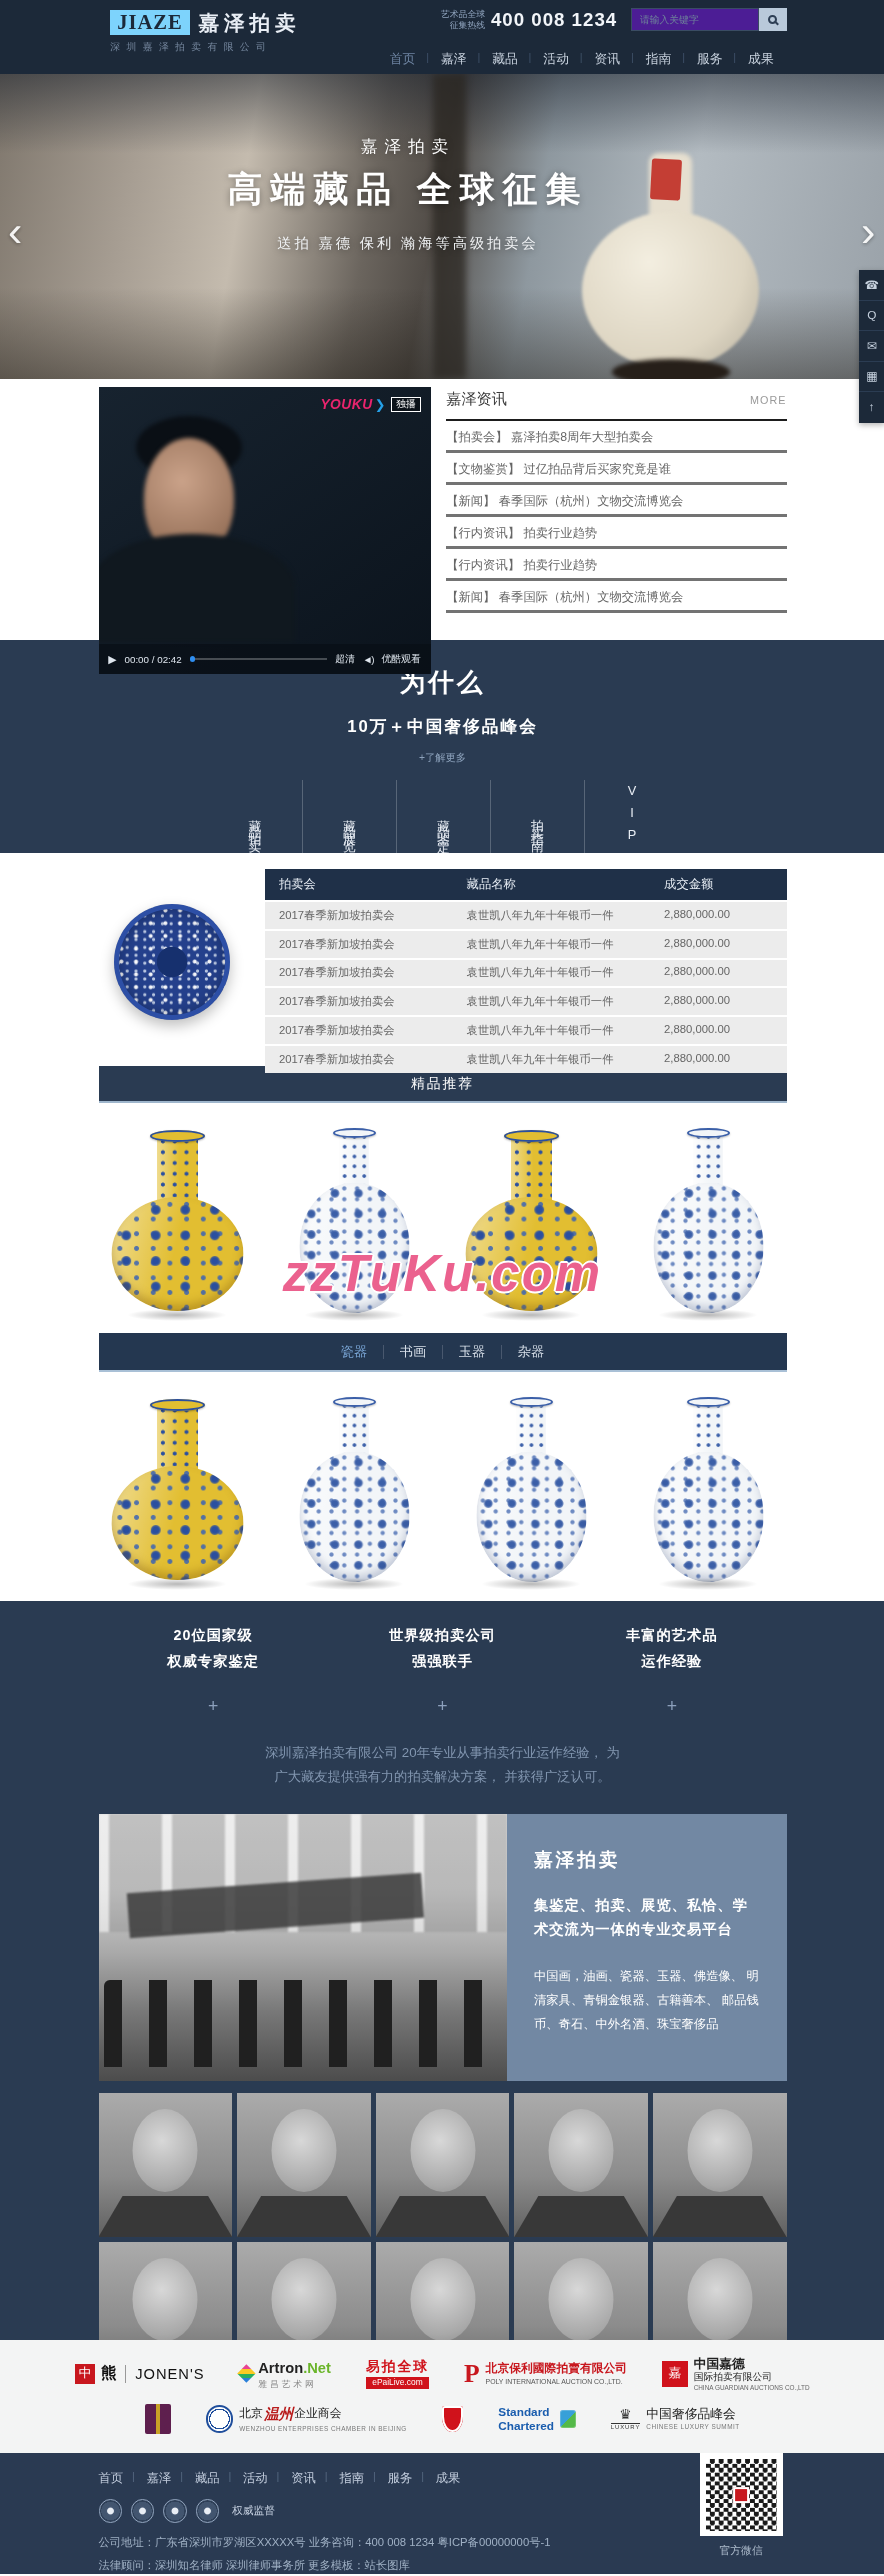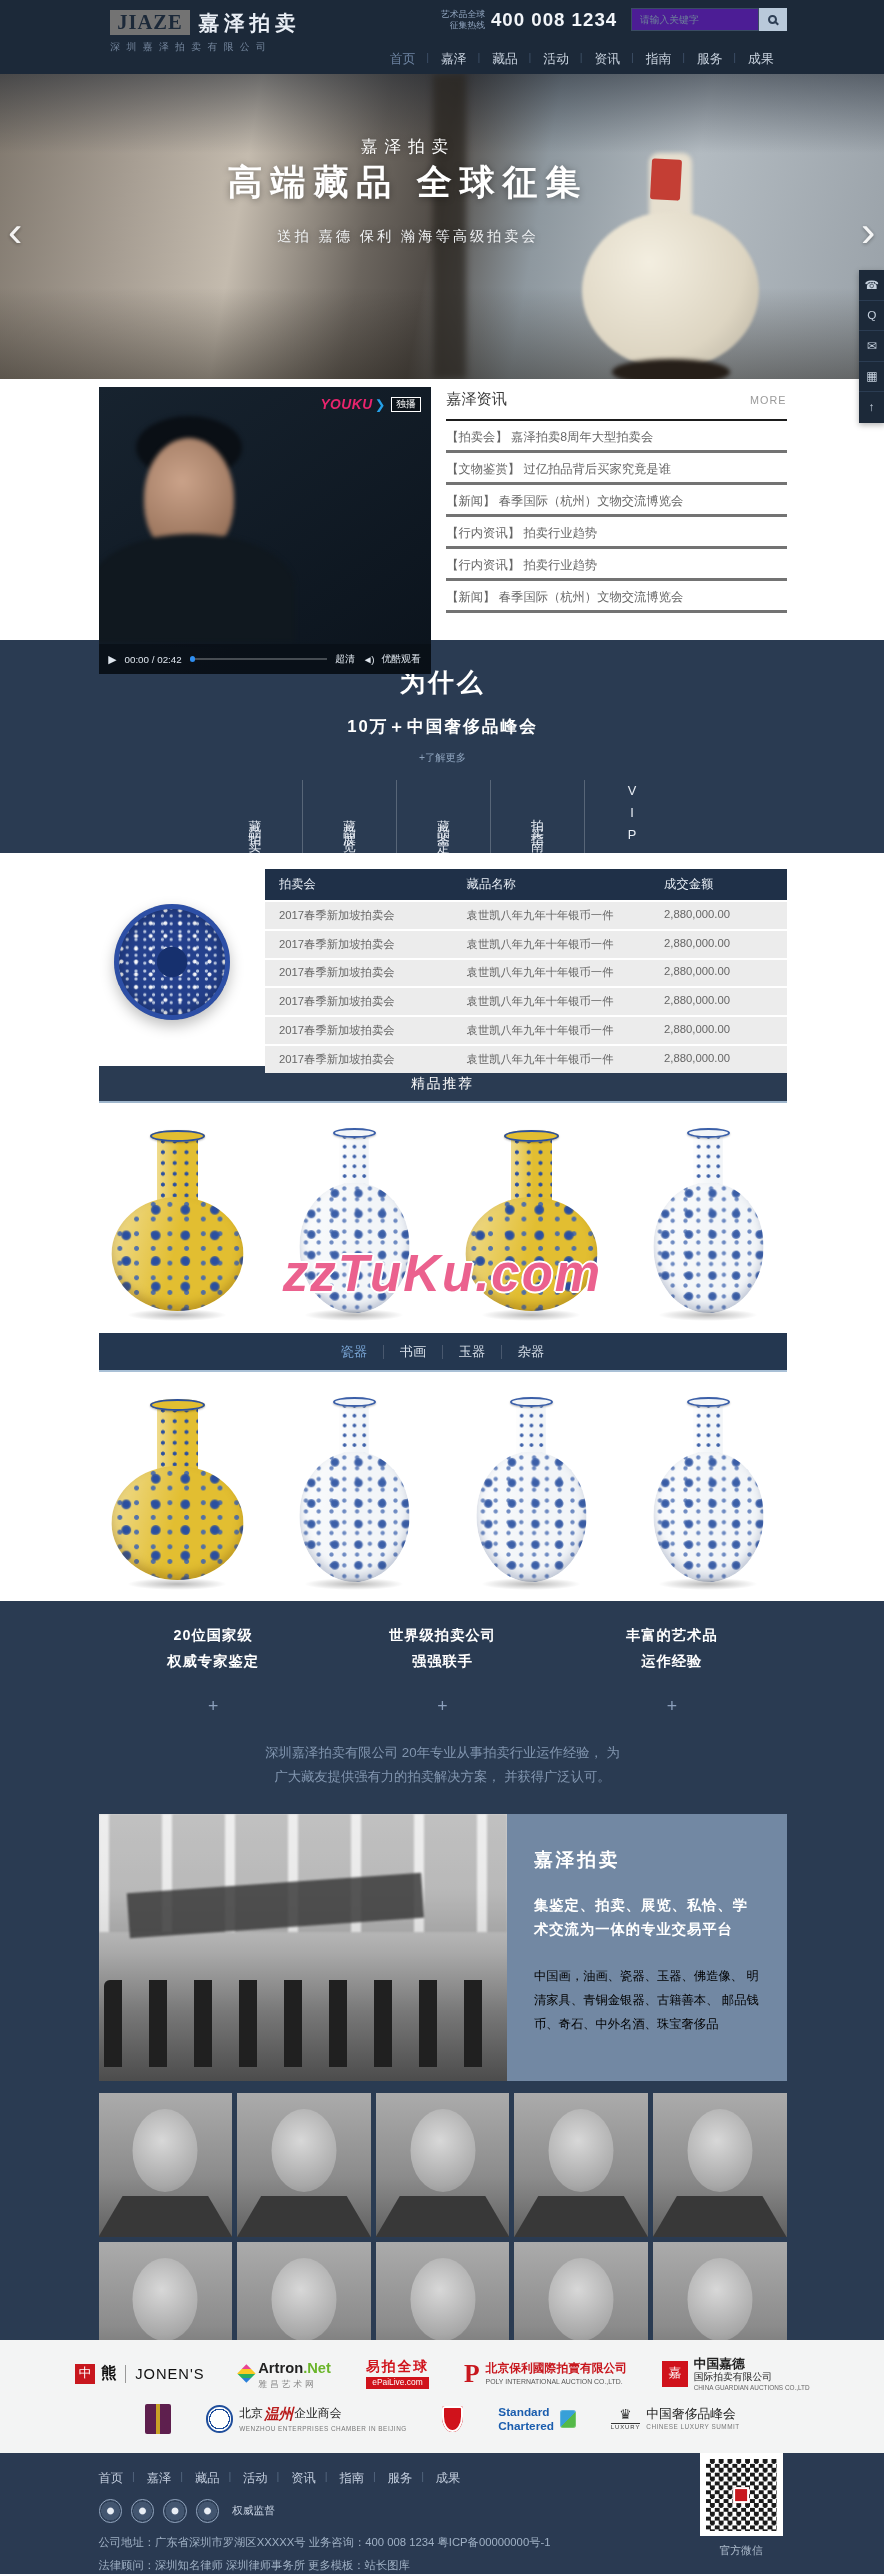--- a/index.html
+++ b/index.html
@@ -6,21 +6,21 @@
   * { margin:0; padding:0; box-sizing:border-box; }
   html,body { background:#fff; }
   body { font-family:"Liberation Sans","DejaVu Sans",sans-serif; }
   .page { width:885px; height:2576px; position:relative; overflow:hidden; background:#fff; }
 
   
   .site-header { height:74px; background:#1c2939; position:relative; }
   .header-inner { width:688px; margin:0 auto; height:100%; position:relative; }
   .logo-row { position:absolute; left:11.8px; top:8.8px; }
   .logo-line { display:flex; align-items:center; }
-  .logo-mark { background:#737373; color:#1c2939; font-family:"Liberation Serif",serif; font-weight:bold; font-size:20.6px; padding:1px 6.9px; letter-spacing:1px; }
+  .logo-mark { background:#7dd3fc; color:#1c2939; font-family:"Liberation Serif",serif; font-weight:bold; font-size:20.6px; padding:1px 6.9px; letter-spacing:1px; }
   .logo-cn { color:#e9eef5; font-size:20.6px; font-weight:bold; margin-left:8.8px; letter-spacing:4.9px; }
   .logo-sub { color:#76889f; font-size:9.8px; letter-spacing:6.4px; margin-top:3.9px; }
   .header-right { position:absolute; right:0; top:7.9px; display:flex; align-items:center; }
   .hotline-label { text-align:right; color:#8fa3bd; font-size:8.8px; line-height:1.25; margin-right:5.9px; }
   .hotline-phone { color:#f2f5f9; font-size:18.7px; font-weight:bold; letter-spacing:1px; margin-right:13.8px; }
   .search-box { display:flex; }
   .search-input { width:128px; height:23.6px; background:#4c1d95; border:1px solid #3a4c63; color:#c8d2de; font-size:9.8px; padding:0 7.9px; outline:none; }
   .search-input::placeholder { color:#6e829a; }
   .search-btn { width:27.5px; height:23.6px; background:#b9c9da; border:none; cursor:pointer; display:flex; align-items:center; justify-content:center; }
   .mag { width:8.8px; height:8.8px; border:2px solid #2e3f55; border-radius:50%; position:relative; display:inline-block; }
@@ -34,21 +34,21 @@
   .hero { height:305px; position:relative; overflow:hidden;
     background:linear-gradient(100deg,#7f776d 0%,#a79e93 16%,#c4bbae 28%,#6b655e 42%,#514c47 49%,#8e989f 60%,#b3bbc1 76%,#99a1a8 100%); }
   .hero::before { content:''; position:absolute; inset:0; background:linear-gradient(180deg,rgba(17,25,37,.5),rgba(17,25,37,0) 26%, rgba(17,25,37,0) 70%, rgba(30,26,20,.45)); }
   .hero-band { position:absolute; left:433px; top:0; width:33px; height:100%; background:#2b2722; opacity:.75; filter:blur(3.9px); }
   .hero-vase-neck { position:absolute; right:193px; top:79px; width:43px; height:77px; background:#e6dfcf; border-radius:9.8px; filter:blur(2px); }
   .hero-vase-body { position:absolute; right:126px; top:138px; width:177px; height:157px; border-radius:50%; background:radial-gradient(circle at 38% 32%, #f3eee0, #ddd5c2 62%, #b2ab9a); filter:blur(1.5px); }
   .hero-stand { position:absolute; right:155px; top:285px; width:118px; height:25.6px; border-radius:50%; background:#261f19; filter:blur(2px); }
   .hero-seal { position:absolute; right:205px; top:85px; width:29.5px; height:41px; background:#c2352b; border-radius:2.9px; transform:rotate(3deg); opacity:.95; }
   .hero-text { position:absolute; left:0; right:69px; top:61px; text-align:center; color:#fff; text-shadow:0 1px 7.9px rgba(0,0,0,.4); z-index:2; }
   .hero-kicker { font-size:16.7px; letter-spacing:6.9px; }
-  .hero-headline { font-size:35px; font-weight:bold; letter-spacing:7.9px; margin-top:1px; }
+  .hero-headline { font-size:35px; font-weight:bold; letter-spacing:7.9px; margin-top:8px; }
   .hero-tagline { font-size:14.3px; letter-spacing:2.9px; margin-top:20.6px; color:#f2f4f6; }
   .hero-arrow { position:absolute; top:136px; z-index:4; color:#fff; font-size:43px; line-height:1; opacity:.9; cursor:pointer; text-shadow:0 1px 3.9px rgba(0,0,0,.4); }
   .hero-arrow.prev { left:7.9px; }
   .hero-arrow.next { right:9.8px; }
 
   
   .side-toolbar { position:absolute; right:0; top:270px; width:26.5px; background:#1c2939; z-index:9; box-shadow:0 2px 5.9px rgba(0,0,0,.3); }
   .side-tool { height:30.5px; display:flex; align-items:center; justify-content:center; color:#c6d1de; font-size:11.8px; border-bottom:1px solid #2b3c52; cursor:pointer; }
   .side-tool:last-child { border-bottom:none; }
 
@@ -164,21 +164,21 @@
   .lead { width:364px; margin:23.6px auto 0; text-align:center; font-size:13.3px; color:#8296b0; line-height:1.8; }
   .about { width:688px; margin:25.6px auto 0; display:flex; height:267px; }
   .about-photo { width:408px; position:relative; overflow:hidden; background:linear-gradient(180deg,#d9d9d9 0%,#cfcfcf 28%,#a9a9a9 52%,#787878 74%,#4c4c4c 100%); }
   .ap-facade { position:absolute; left:0; top:0; right:0; height:118px; background:repeating-linear-gradient(90deg, rgba(255,255,255,.55) 0 9.8px, rgba(120,120,120,.25) 9.8px 63px); filter:blur(1px); }
   .ap-awning { position:absolute; left:29.5px; top:69px; width:295px; height:45px; background:#3c3c3c; transform:rotate(-4deg); filter:blur(1px); opacity:.85; }
   .ap-people { position:absolute; bottom:13.8px; left:5.9px; right:5.9px; height:87px;
     background-image:repeating-linear-gradient(90deg, #202020 0 17.7px, rgba(0,0,0,0) 17.7px 45px); filter:blur(0.6px); border-radius:5.9px 5.9px 0 0; }
   .about-panel { flex:1; background:#7288a3; color:#fff; padding:33px 27.5px; }
   .about-title { font-size:18.7px; font-weight:bold; letter-spacing:2.9px; }
   .about-sub { font-size:14.3px; font-weight:bold; line-height:1.7; margin-top:19.7px; letter-spacing:1px; }
-  .about-body { font-size:12.3px; line-height:1.95; margin-top:23.6px; color:#000000; }
+  .about-body { font-size:12.3px; line-height:1.95; margin-top:23.6px; color:#ffffff; }
   .experts { width:688px; margin:11.8px auto 0; display:grid; grid-template-columns:repeat(5,1fr); gap:4.9px; }
   .expert { height:144px; position:relative; overflow:hidden; background:linear-gradient(180deg,#ababab,#8c8c8c 58%,#606060); }
   .expert::before { content:''; position:absolute; top:15.7px; left:50%; transform:translateX(-50%); width:65px; height:83px; border-radius:50%; background:radial-gradient(circle at 45% 38%, #d8d8d8, #a8a8a8 72%, #8a8a8a); }
   .expert::after { content:''; position:absolute; bottom:0; left:0; width:100%; height:41px; background:#383838; clip-path:polygon(0 100%, 18% 0, 82% 0, 100% 100%); }
 
   
   .partners { height:113px; background:#f3f4f4; padding-top:10.8px; }
   .plogo-row { width:767px; margin:0 auto; display:flex; justify-content:center; align-items:center; gap:35px; height:45px; }
   .plogo { display:flex; align-items:center; gap:5.9px; cursor:pointer; }
   .pl-stack { display:flex; flex-direction:column; line-height:1.15; }

